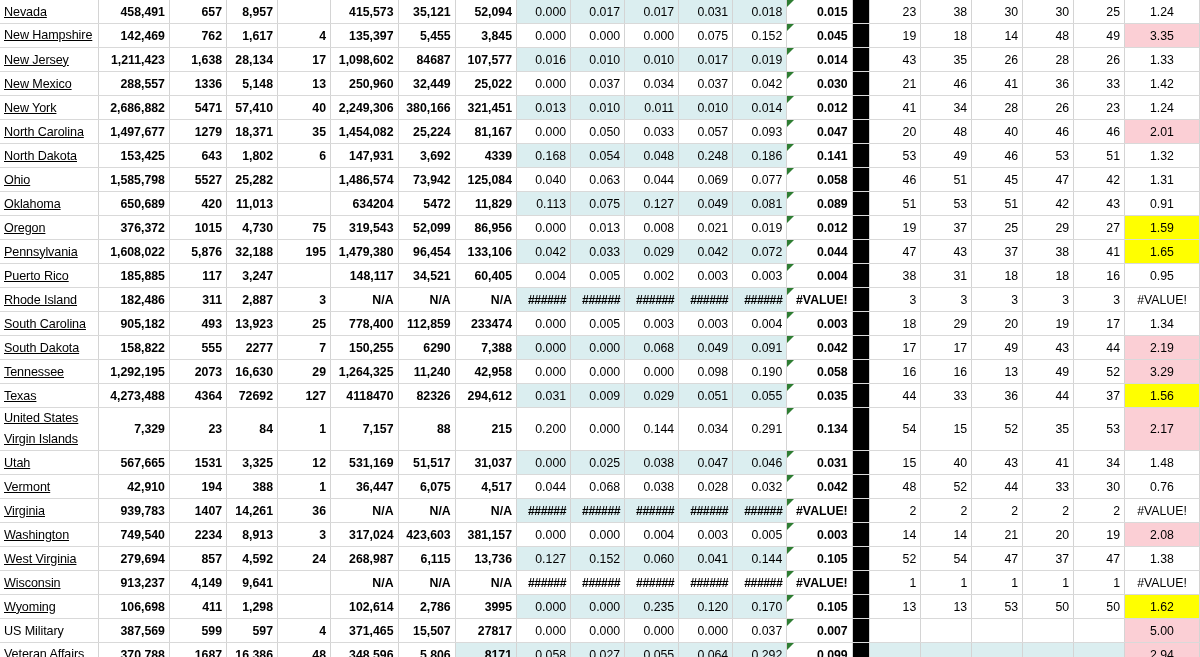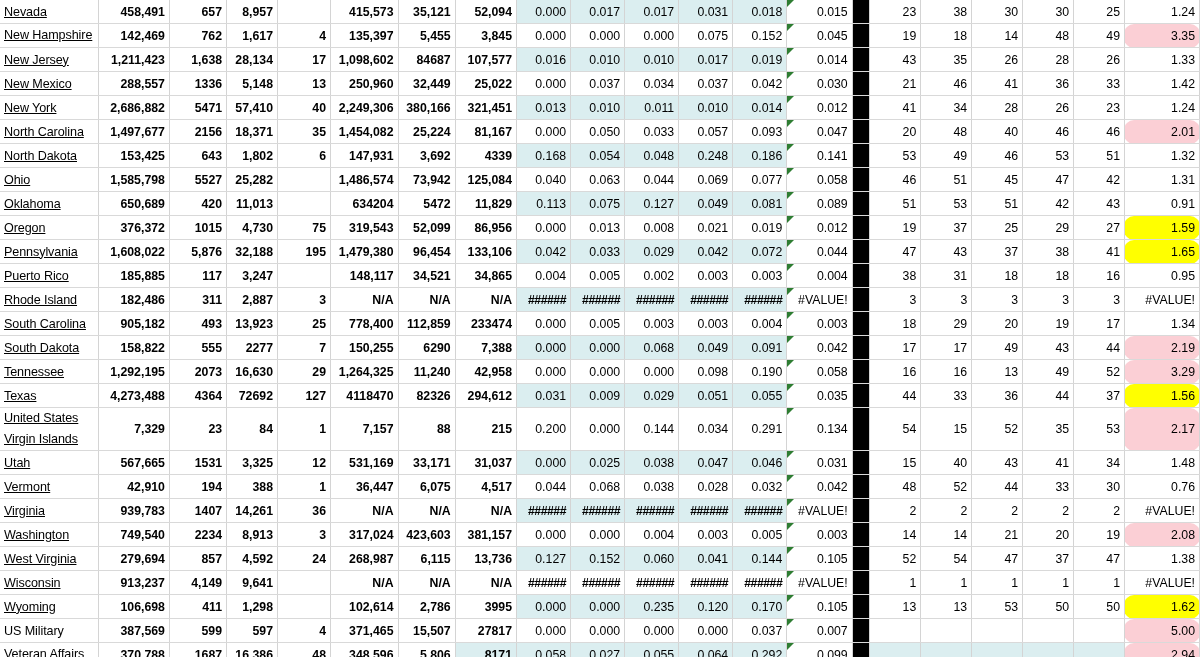--- a/index.html
+++ b/index.html
@@ -49,37 +49,37 @@
     padding-left:2px;
   }
   .label span.lk{
     text-decoration:underline;
     text-underline-offset:1px;
   }
   .label.plain span.lk{text-decoration:none;}
   .num{text-align:right;font-weight:bold;}
   .dec{text-align:right;font-weight:normal;}
   .rank{text-align:right;font-weight:normal;}
-  .ratio{text-align:right;font-weight:normal;padding-right:12px;border-radius:10px;}
+  .ratio{text-align:center;font-weight:normal;padding-right:12px;}
   .hash{text-align:right;font-weight:bold;letter-spacing:-0.5px;}
   .err{text-align:right;font-weight:normal;}
 
   .blue{background:#dbeef0 !important;}
   .pink{background:#fbcfd5 !important;margin-left:28px;}
   .yellow{background:#ffff00 !important;margin-top:19px;}
 
   
   .gap{
     background:#000000 !important;
     border-right:0;border-bottom:0;
     padding:0;
   }
 
   
-  td.cmt{position:relative;}
+  td.cmt{position:relative;font-weight:bold;}
   td.cmt:before{
     content:"";
     position:absolute;top:0;left:0;
     width:0;height:0;
     border-top:7px solid #2e7d32;
     border-right:7px solid transparent;
   }
   .tall{height:46px;}
   .label.two{
     white-space:normal;
@@ -229,21 +229,21 @@
           <td class="rank">41</td>
           <td class="rank">34</td>
           <td class="rank">28</td>
           <td class="rank">26</td>
           <td class="rank">23</td>
           <td class="ratio">1.24</td>
         </tr>
         <tr>
           <td class="label"><span class="lk">North Carolina</span></td>
           <td class="num">1,497,677</td>
-          <td class="num">2156</td>
+          <td class="num">1279</td>
           <td class="num">18,371</td>
           <td class="num">35</td>
           <td class="num">1,454,082</td>
           <td class="num">25,224</td>
           <td class="num">81,167</td>
           <td class="dec">0.000</td>
           <td class="dec">0.050</td>
           <td class="dec">0.033</td>
           <td class="dec">0.057</td>
           <td class="dec">0.093</td>
@@ -372,21 +372,21 @@
           <td class="ratio yellow">1.65</td>
         </tr>
         <tr>
           <td class="label"><span class="lk">Puerto Rico</span></td>
           <td class="num">185,885</td>
           <td class="num">117</td>
           <td class="num">3,247</td>
           <td class="num"></td>
           <td class="num">148,117</td>
           <td class="num">34,521</td>
-          <td class="num">34,865</td>
+          <td class="num">60,405</td>
           <td class="dec">0.004</td>
           <td class="dec">0.005</td>
           <td class="dec">0.002</td>
           <td class="dec">0.003</td>
           <td class="dec">0.003</td>
           <td class="dec cmt">0.004</td>
           <td class="gap"></td>
           <td class="rank">38</td>
           <td class="rank">31</td>
           <td class="rank">18</td>
@@ -532,21 +532,21 @@
           <td class="rank tall">53</td>
           <td class="ratio tall pink">2.17</td>
         </tr>
         <tr>
           <td class="label"><span class="lk">Utah</span></td>
           <td class="num">567,665</td>
           <td class="num">1531</td>
           <td class="num">3,325</td>
           <td class="num">12</td>
           <td class="num">531,169</td>
-          <td class="num">33,171</td>
+          <td class="num">51,517</td>
           <td class="num">31,037</td>
           <td class="dec blue">0.000</td>
           <td class="dec blue">0.025</td>
           <td class="dec blue">0.038</td>
           <td class="dec blue">0.047</td>
           <td class="dec blue">0.046</td>
           <td class="dec cmt">0.031</td>
           <td class="gap"></td>
           <td class="rank">15</td>
           <td class="rank">40</td>

